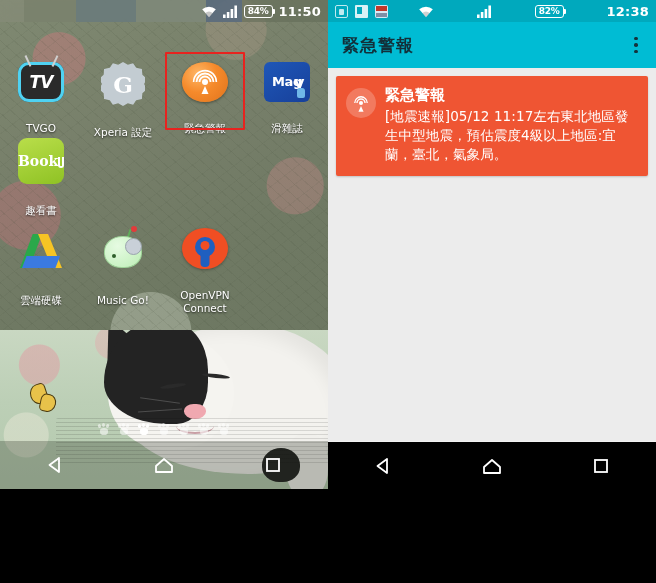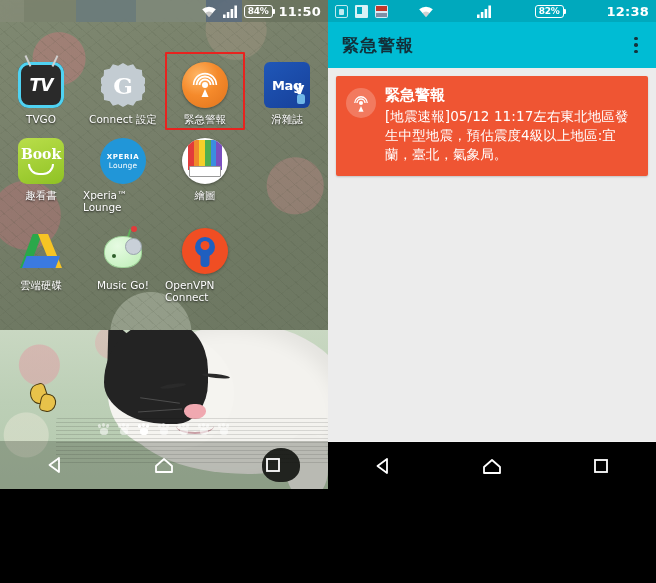--- a/index.html
+++ b/index.html
@@ -119,21 +119,21 @@
 
   
   .app-grid{ position:absolute; top:58px; left:0; width:328px; z-index:4; }
   .app-row{ display:flex; }
   .app-cell{ width:82px; display:flex; flex-direction:column; align-items:center; padding-top:4px; position:relative; }
   .app-row-1 .app-cell{ height:76px; }
   .app-row-2 .app-cell{ height:90px; }
   .app-row-3 .app-cell{ height:90px; }
   .app-icon{ width:46px; height:46px; position:relative; }
   .app-label{
-    margin-top:5px; color:#fff; font-size:10.5px; line-height:1.18;
+    margin-top:20px; color:#fff; font-size:10.5px; text-align:center; line-height:1.18;
     text-shadow:0 1px 2px rgba(0,0,0,.75); max-width:80px; word-break:break-word;
   }
   .highlight-box{
     position:absolute; left:1px; top:-6px; width:80px; height:78px;
     border:2.5px solid #e8231f; border-radius:1px; pointer-events:none;
   }
 
   
   .ic-tvgo{ background:#2a2a2a; border-radius:11px; display:flex; align-items:center; justify-content:center;
     box-shadow:inset 0 0 0 3px #4fd2f2; }
@@ -161,21 +161,21 @@
   .magv-hand{ position:absolute; right:5px; bottom:4px; width:8px; height:10px;
     background:#6fb7e8; border-radius:3px 3px 2px 2px; }
 
   .ic-office{ position:relative; }
   .cube{ position:absolute; width:19px; height:19px; border-radius:2px; }
   .cube-b{ left:2px; top:12px; background:linear-gradient(145deg,#5a9ee0,#2d6fbf); }
   .cube-g{ left:15px; top:2px; background:linear-gradient(145deg,#6ec46e,#2f9b3e); }
   .cube-r{ left:17px; top:20px; background:linear-gradient(145deg,#e8574c,#c9302a); }
 
   .ic-book{ background:linear-gradient(160deg,#b9de4a,#8fc224); border-radius:9px;
-    display:flex; flex-direction:column; align-items:center; justify-content:center; position:relative; }
+    display:flex; align-items:center; justify-content:center; position:relative; }
   .ic-book span{ color:#fff; font-size:14px; font-weight:bold; font-family:"DejaVu Serif",serif; line-height:1; }
   .book-smile{ width:26px; height:11px; border:2.5px solid #fff; border-top:none;
     border-radius:0 0 16px 16px; margin-top:3px; }
 
   .ic-xperia{ background:#2196d8; border-radius:50%;
     display:flex; flex-direction:column; align-items:center; justify-content:center; }
   .xp1{ color:#fff; font-size:7px; font-weight:bold; letter-spacing:.6px; }
   .xp2{ color:#fff; font-size:7.5px; letter-spacing:.2px; }
 
   .ic-draw{ background:#fff; border-radius:50%; overflow:hidden; position:relative;
@@ -341,21 +341,21 @@
           </div>
           <div class="app-label">TVGO</div>
         </div>
 
         <div class="app-cell">
           <div class="app-icon ic-gsettings">
             <div class="gear">
               <span>G</span>
             </div>
           </div>
-          <div class="app-label">Connect 設定</div>
+          <div class="app-label">Xperia 設定</div>
         </div>
 
         <div class="app-cell">
           <div class="highlight-box"></div>
           <div class="app-icon ic-alert">
             <svg width="30" height="30" viewBox="0 0 30 30">
               <path d="M15 19 L11.5 27 L18.5 27 Z" fill="#fff"></path>
               <circle cx="15" cy="15" r="3" fill="#fff"></circle>
               <path d="M9.5 15 a5.5 5.5 0 0 1 11 0" fill="none" stroke="#fff" stroke-width="1.8"></path>
               <path d="M6.5 15 a8.5 8.5 0 0 1 17 0" fill="none" stroke="#fff" stroke-width="1.8"></path>
@@ -378,42 +378,21 @@
       <div class="app-row app-row-2">
 
         <div class="app-cell">
           <div class="app-icon ic-book">
             <span>Book</span>
             <span class="book-smile"></span>
           </div>
           <div class="app-label">趣看書</div>
         </div>
 
-        <div class="app-cell">
-          <div class="app-icon ic-xperia">
-            <span class="xp1">XPERIA</span>
-            <span class="xp2">Lounge</span>
-          </div>
-          <div class="app-label">Xperia™ Lounge</div>
-        </div>
-
-        <div class="app-cell">
-          <div class="app-icon ic-draw">
-            <span class="rainbow">
-              <i style="background:#e23b3b"></i>
-                <i style="background:#f08a2c"></i>
-                <i style="background:#f5d029"></i>
-              <i style="background:#4fae4f"></i>
-                <i style="background:#3b8de0"></i>
-                <i style="background:#7a4fc0"></i>
-            </span>
-            <span class="draw-pad"></span>
-          </div>
-          <div class="app-label">繪圖</div>
-        </div>
+
       </div>
 
       <div class="app-row app-row-3">
         <div class="app-cell">
           <div class="app-icon ic-drive">
             <span class="dv dv-green"></span>
             <span class="dv dv-yellow"></span>
             <span class="dv dv-blue"></span>
           </div>
           <div class="app-label">雲端硬碟</div>

